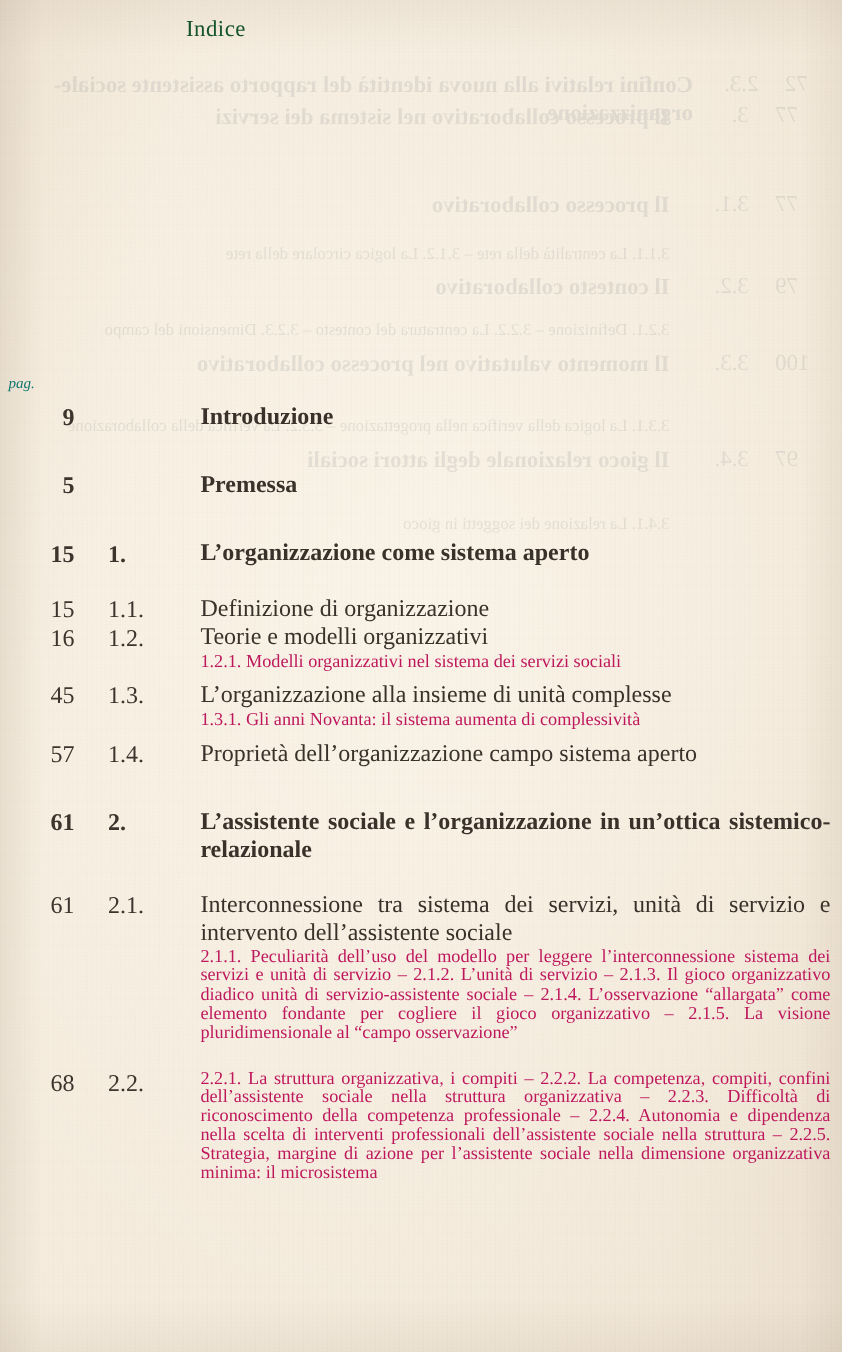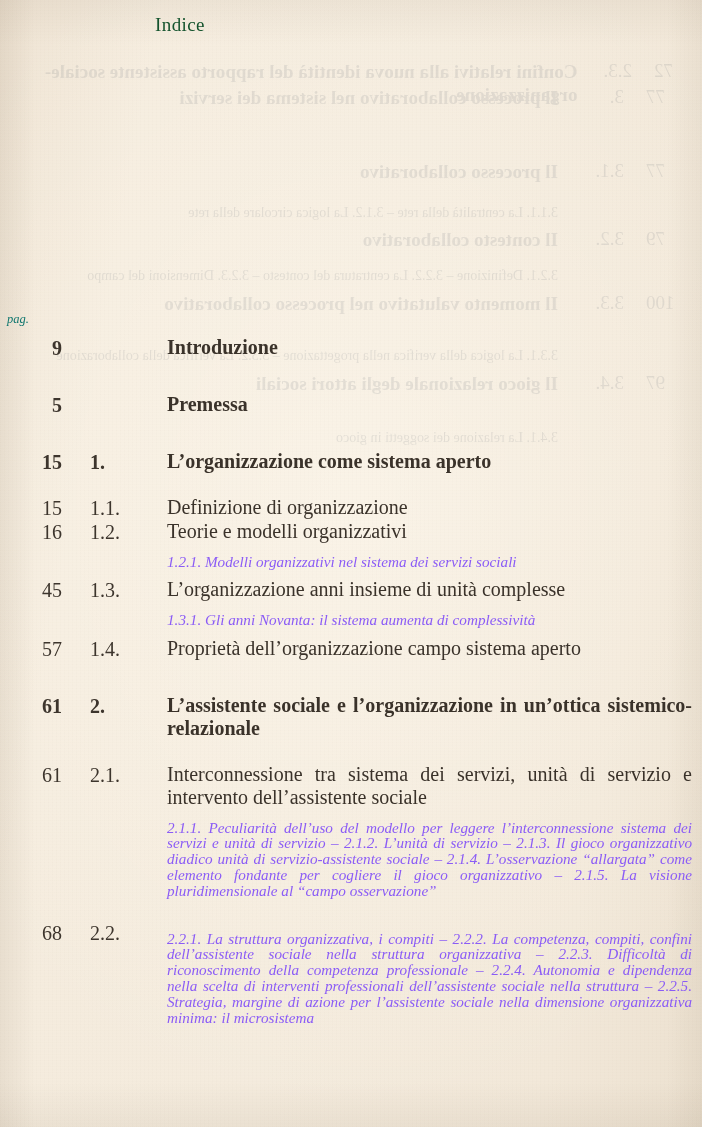--- a/index.html
+++ b/index.html
@@ -135,26 +135,25 @@
     text-justify: inter-word;
     hyphens: manual;
   }
   .e-title.bold,
   .col-sec.bold,
   .col-page.bold { font-weight: bold; }
 
   .e-sub {
     font-size: 15.2px;
     line-height: 15.8px;
-    color: #8b5cf6;
+    color: #be185d;
     text-align: justify;
     text-justify: inter-word;
-    margin-top: 10px;
+    margin-top: 0;
     padding-right: 0px;
-    font-style: italic;
   }
   .e-sub.nojust { text-align: left; }
 
   
   .gap-lg  { height: 33px; }
   .gap-md  { height: 22px; }
   .gap-sm  { height: 9px; }
   .gap-xxs { height: 0px; }
 </style>
 </head>
@@ -261,21 +260,21 @@
         <div class="col-body">
           <div class="e-title">Teorie e modelli organizzativi</div>
           <div class="e-sub nojust">1.2.1. Modelli organizzativi nel sistema dei servizi sociali</div>
         </div>
       </div>
       <div class="gap-sm"></div>
       <div class="entry">
         <div class="col-page">45</div>
         <div class="col-sec">1.3.</div>
         <div class="col-body">
-          <div class="e-title">L’organizzazione anni insieme di unità complesse</div>
+          <div class="e-title">L’organizzazione alla insieme di unità complesse</div>
           <div class="e-sub nojust">1.3.1. Gli anni Novanta: il sistema aumenta di complessività</div>
         </div>
       </div>
       <div class="gap-sm"></div>
       <div class="entry">
         <div class="col-page">57</div>
         <div class="col-sec">1.4.</div>
         <div class="col-body">
           <div class="e-title">Proprietà dell’organizzazione campo sistema aperto</div>
         </div>

